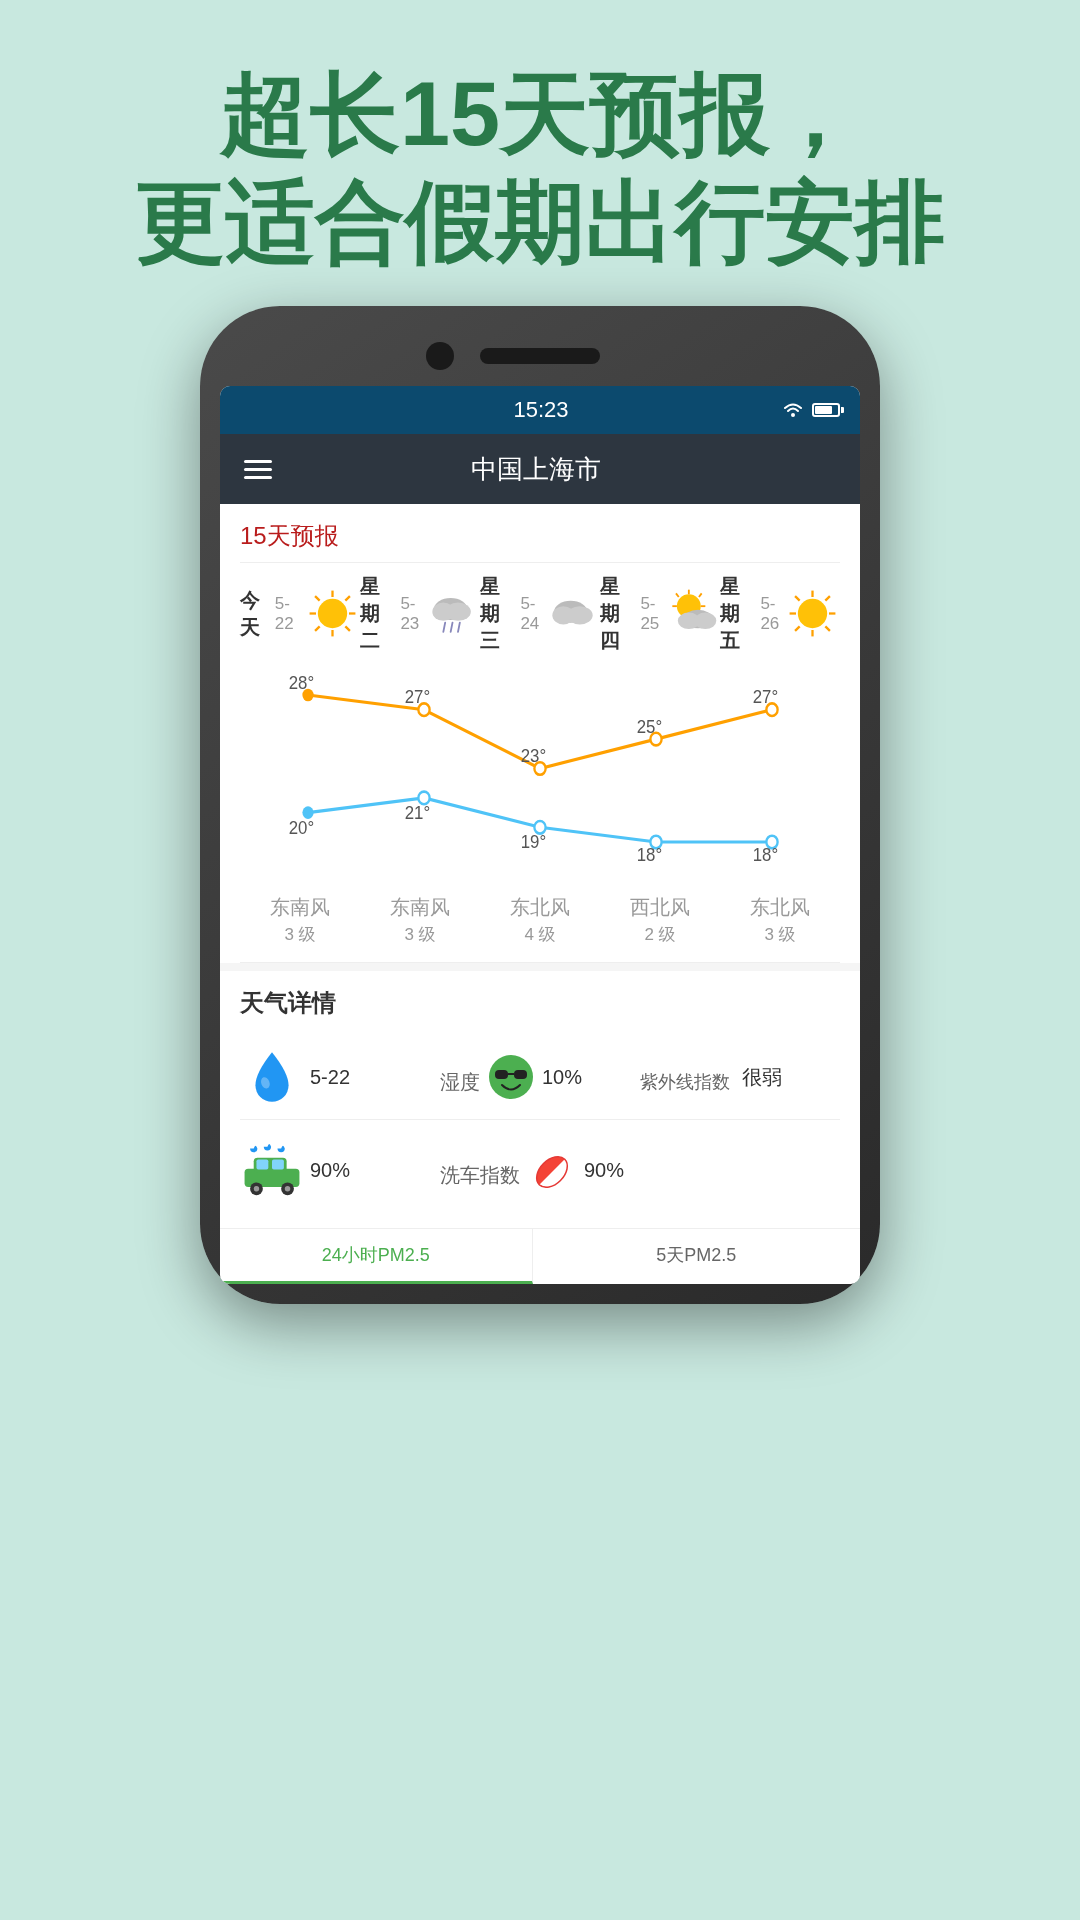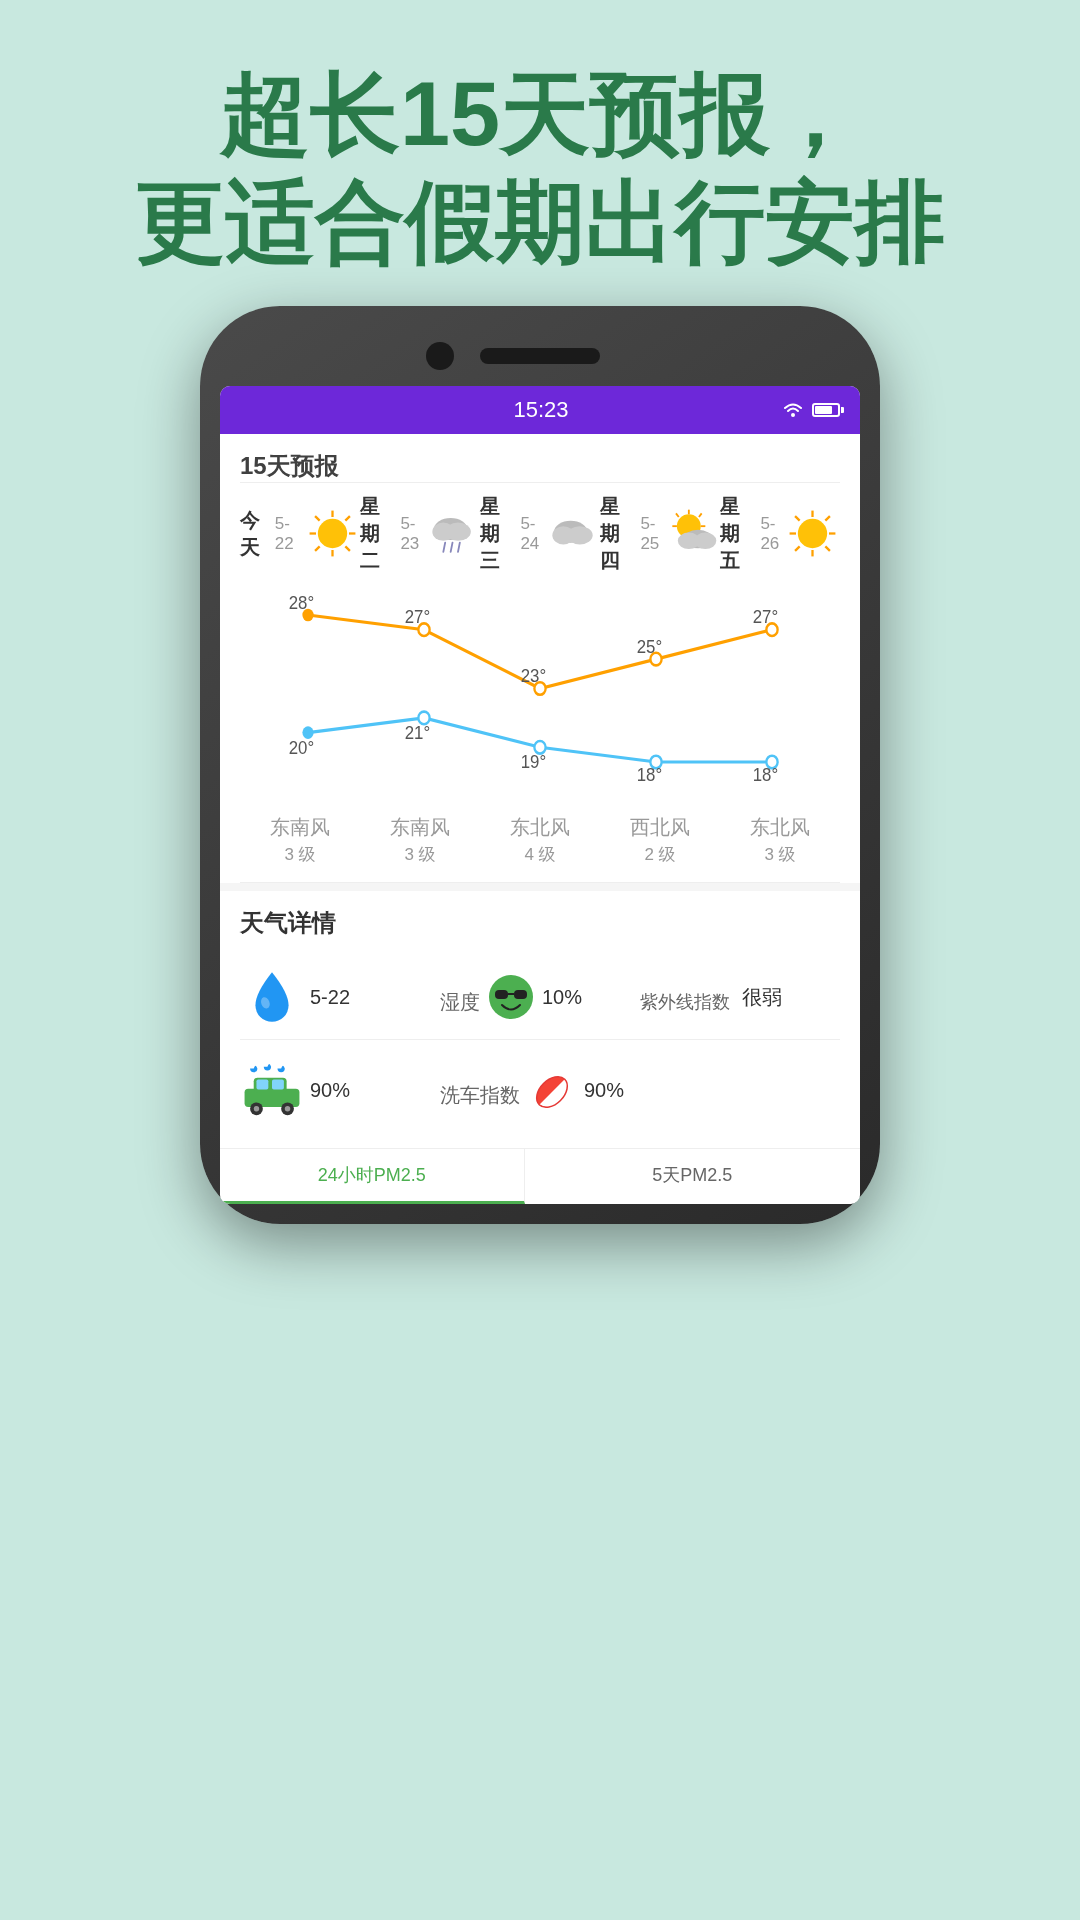--- a/index.html
+++ b/index.html
@@ -72,21 +72,21 @@
     }
 
     .phone-screen {
       background: #ffffff;
       border-radius: 10px;
       overflow: hidden;
     }
 
     
     .status-bar {
-      background: #6d28d9;
+      background: #0c4a6e;
       height: 48px;
       display: flex;
       align-items: center;
       justify-content: space-between;
       padding: 0 20px;
       color: white;
       font-size: 22px;
     }
 
     .status-time {
@@ -137,22 +137,23 @@
       padding: 0;
     }
 
     
     .forecast-section {
       padding: 16px 20px 0;
     }
 
     .section-title {
       font-size: 24px;
-      color: #404040;
-      font-weight: bold;
+      color: #b91c1c;
+      font-weight: normal;
+      margin-bottom: 10px;
     }
 
     .forecast-days {
       display: flex;
       justify-content: space-around;
       padding: 10px 0;
     }
 
     .forecast-day {
       display: flex;
@@ -363,20 +364,29 @@
             <path d="M6 9 Q11 4 16 9" stroke="white" stroke-width="2" fill="none" stroke-linecap="round"></path>
             <path d="M3 6 Q11 -1 19 6" stroke="white" stroke-width="2" fill="none" stroke-linecap="round"></path>
           </svg>
 
           <div class="battery-icon">
             <div class="battery-fill"></div>
           </div>
         </div>
       </div>
 
+      <div class="app-topbar">
+        <div class="hamburger">
+          <span></span>
+            <span></span>
+            <span></span>
+        </div>
+        <div class="city-name">中国上海市</div>
+        <div style="width:36px"></div>
+      </div>
 
       <div class="app-content">
 
         <div class="forecast-section">
           <div class="section-title">15天预报</div>
 
           <div class="divider"></div>
 
           <div class="forecast-days">
 
@@ -603,19 +613,19 @@
               </div>
               <div class="detail-value" style="font-size:20px;color:#333">90%</div>
             </div>
 
 
           </div>
         </div>
 
         <div class="bottom-tabs">
           <div class="bottom-tab active" style="font-size:18px;padding:14px 0;text-align:center;border-bottom:3px solid #4CAF50;color:#4CAF50">24小时PM2.5</div>
-          <div class="bottom-tab" style="font-size:18px;padding:14px 16px;text-align:center;color:#666">5天PM2.5</div>
+          <div class="bottom-tab" style="font-size:18px;padding:14px 8px;text-align:center;color:#666">5天PM2.5</div>
         </div>
 
       </div>
     </div>
   </div>
 </div>
 
 </body></html>

